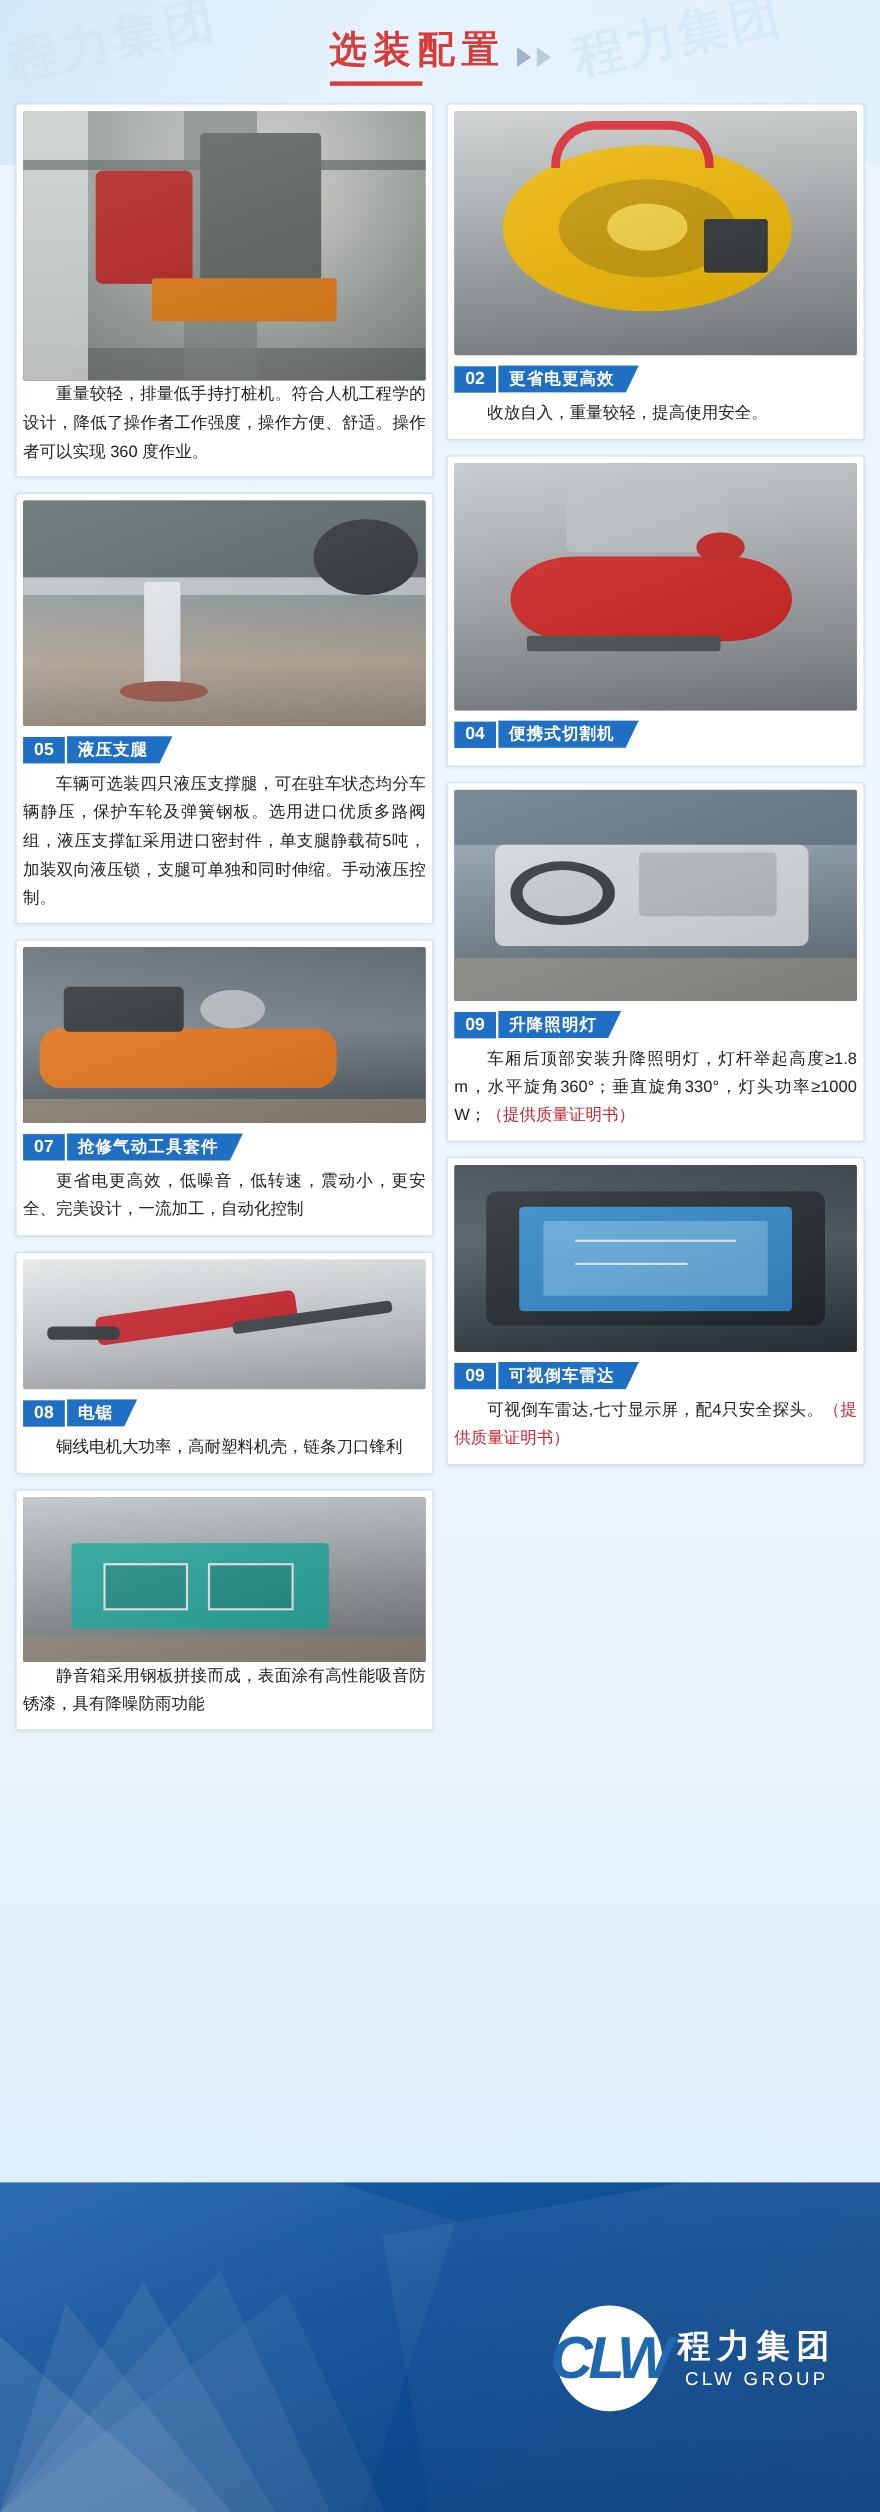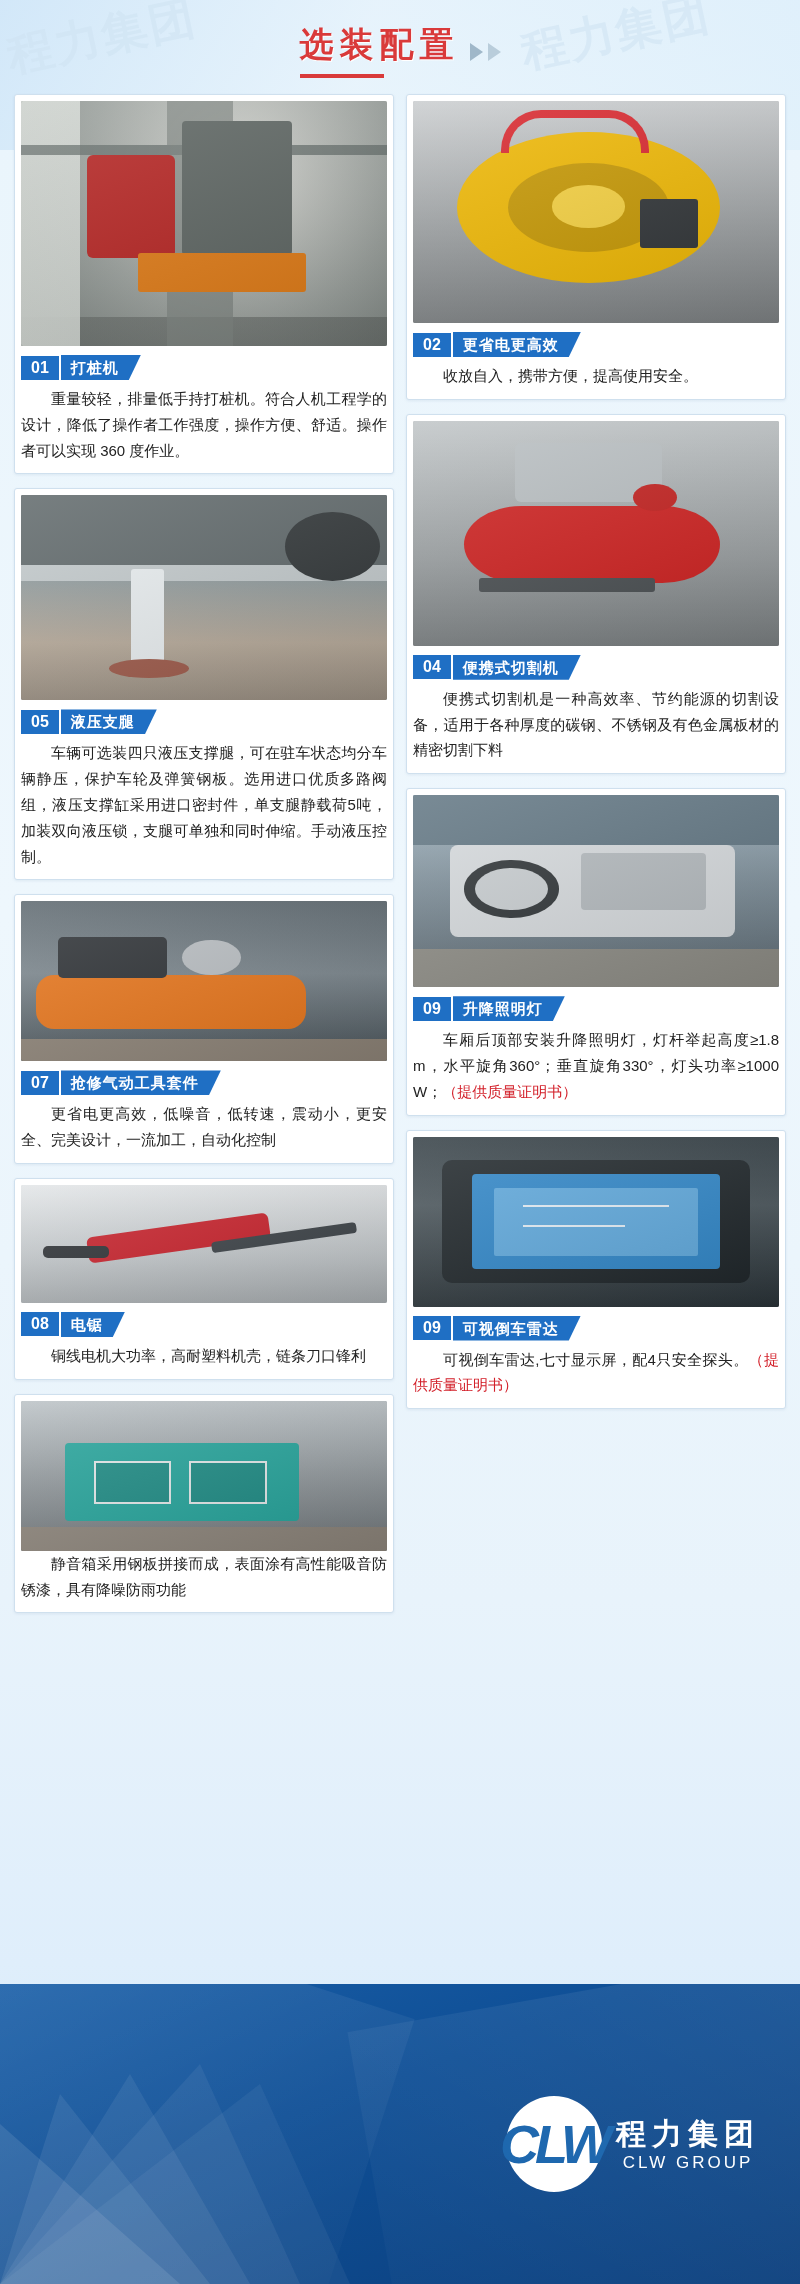--- a/index.html
+++ b/index.html
@@ -97,21 +97,21 @@
     box-sizing:border-box;
   }
   .photo{
     width:100%;
     border-radius:2px;
     position:relative;
     overflow:hidden;
     background:#8a9aa6;
   }
   .badge{
-    display:flex;align-items:center;margin:9px 0 6px 0;
+    display:flex;align-items:flex-end;margin:9px 0 6px 0;
   }
   .badge-num{
     background:#1f6fc4;color:#fff;font-size:16px;font-weight:bold;
     padding:4px 10px;line-height:1;
   }
   .badge-label{
     position:relative;background:#1f6fc4;color:#fff;font-size:15px;font-weight:bold;
     padding:5px 22px 5px 10px;line-height:1;letter-spacing:1px;
     clip-path:polygon(0 0,100% 0,calc(100% - 12px) 100%,0 100%);
     margin-left:1px;
@@ -164,25 +164,20 @@
              linear-gradient(90deg,rgba(210,215,210,.9) 0 16%,rgba(0,0,0,0) 16%),
              linear-gradient(0deg,rgba(90,95,92,.55) 0 12%,rgba(0,0,0,0) 12%);"></div>
           <div class="ph-inner" style="background:
              linear-gradient(180deg,rgba(0,0,0,0) 18%,#5d6663 18% 22%,rgba(0,0,0,0) 22%),
              linear-gradient(90deg,rgba(0,0,0,0) 40%,#7e8481 40% 58%,rgba(0,0,0,0) 58%);opacity:.75;"></div>
           <div style="position:absolute;left:18%;top:22%;width:24%;height:42%;background:#b5211f;border-radius:6px;"></div>
           <div style="position:absolute;left:44%;top:8%;width:30%;height:55%;background:#5b6360;border-radius:4px;"></div>
           <div style="position:absolute;left:32%;top:62%;width:46%;height:16%;background:#e07a14;border-radius:3px;"></div>
           <div class="sheen"></div>
         </div>
-        <div class="badge">
-          <div class="badge-num">01</div>
-          <div class="badge-sep"></div>
-          <div class="badge-label">打桩机</div>
-        </div>
         <p class="desc">重量较轻，排量低手持打桩机。符合人机工程学的设计，降低了操作者工作强度，操作方便、舒适。操作者可以实现 360 度作业。</p>
       </div>
 
 
       <div class="card">
         <div class="photo" style="height:205px;background:linear-gradient(180deg,#8e9a9d 0%,#6d7a7d 100%);">
           <div class="ph-inner" style="background:
             linear-gradient(180deg,#6c7577 0%,#8e9a9d 40%,#b7aa9a 72%,#9a8f82 100%);"></div>
           <div style="position:absolute;left:0;top:0;width:100%;height:34%;background:#5d6668;"></div>
           <div style="position:absolute;left:0;top:34%;width:100%;height:8%;background:#c2c9cb;"></div>
@@ -256,38 +251,37 @@
           <div style="position:absolute;left:38%;top:38%;width:20%;height:19%;background:#f7d23f;border-radius:50%;"></div>
           <div style="position:absolute;left:24%;top:4%;width:36%;height:16%;border:8px solid #d9232a;border-bottom:none;border-radius:40px 40px 0 0;"></div>
           <div style="position:absolute;left:62%;top:44%;width:16%;height:22%;background:#2f3336;border-radius:3px;"></div>
           <div class="sheen"></div>
         </div>
         <div class="badge">
           <div class="badge-num">02</div>
           <div class="badge-sep"></div>
           <div class="badge-label">更省电更高效</div>
         </div>
-        <p class="desc">收放自入，携带方便，提高使用安全。</p>
+        <p class="desc">收放自入，重量较轻，提高使用安全。</p>
       </div>
 
       <div class="card">
         <div class="photo" style="height:225px;background:linear-gradient(180deg,#adb2b4 0%,#878c8e 100%);">
           <div class="ph-inner" style="background:linear-gradient(180deg,#bfc4c6 0%,#9ba0a2 60%,#7b8082 100%);"></div>
           <div style="position:absolute;left:28%;top:10%;width:40%;height:26%;background:#b9bfc2;border-radius:6px;"></div>
           <div style="position:absolute;left:14%;top:38%;width:70%;height:34%;background:#d0201f;border-radius:60px/40px;"></div>
           <div style="position:absolute;left:60%;top:28%;width:12%;height:12%;background:#c41f1d;border-radius:50%;"></div>
           <div style="position:absolute;left:18%;top:70%;width:48%;height:6%;background:#4a4f52;border-radius:3px;"></div>
           <div class="sheen"></div>
         </div>
         <div class="badge">
           <div class="badge-num">04</div>
           <div class="badge-sep"></div>
           <div class="badge-label">便携式切割机</div>
         </div>
-        <p class="desc">便携式切割机是一种高效率、节约能源的切割设备，适用于各种厚度的碳钢、不锈钢及有色金属板材的精密切割下料</p>
       </div>
 
       <div class="card">
         <div class="photo" style="height:192px;background:linear-gradient(180deg,#93a6b2 0%,#6e7f8a 100%);">
           <div class="ph-inner" style="background:linear-gradient(180deg,#9fb3bf 0%,#7e8f9a 45%,#5d6a73 100%);"></div>
           <div style="position:absolute;left:0;top:0;width:100%;height:26%;background:#5f7481;"></div>
           <div style="position:absolute;left:10%;top:26%;width:78%;height:48%;background:#d6dadd;border-radius:8px;"></div>
           <div style="position:absolute;left:14%;top:34%;width:26%;height:30%;background:#2e3336;border-radius:50%;"></div>
           <div style="position:absolute;left:17%;top:38%;width:20%;height:22%;background:#c9ced1;border-radius:50%;"></div>
           <div style="position:absolute;left:46%;top:30%;width:34%;height:30%;background:#b4babe;border-radius:4px;"></div>

